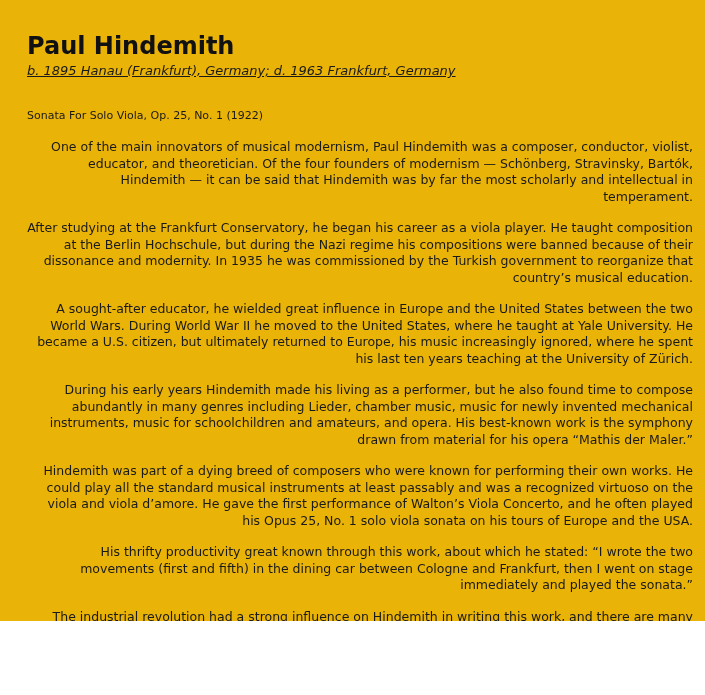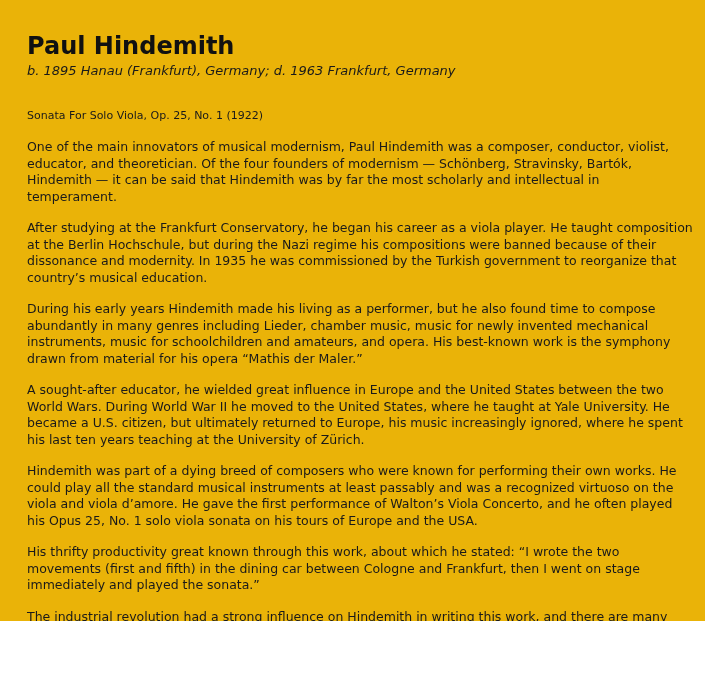--- a/index.html
+++ b/index.html
@@ -24,52 +24,53 @@
     line-height: 26px;
     font-weight: bold;
     color: #111111;
   }
   .composer-dates {
     margin-top: 3px;
     font-size: 13px;
     line-height: 17px;
     font-style: italic;
     color: #1a1a1a;
+    text-decoration: underline;
   }
   .work-title {
     margin: 29px 0 0 0;
     font-size: 11px;
     line-height: 16px;
     color: #1a1a1a;
   }
   .body-para {
     margin: 15px 0 0 0;
     max-width: 666px;
     font-size: 12.5px;
     line-height: 16.5px;
     color: #1a1a1a;
-    text-align: left;
+    text-align: right;
   }
 </style>
 </head>
 <body>
 
 <div class="page">
   <h1 class="page-title">Paul Hindemith</h1>
 
   <div class="composer-dates">b. 1895 Hanau (Frankfurt), Germany; d. 1963 Frankfurt, Germany</div>
 
   <p class="work-title">Sonata For Solo Viola, Op. 25, No. 1 (1922)</p>
 
   <p class="body-para">One of the main innovators of musical modernism, Paul Hindemith was a composer, conductor, violist, educator, and theoretician. Of the four founders of modernism — Schönberg, Stravinsky, Bartók, Hindemith — it can be said that Hindemith was by far the most scholarly and intellectual in temperament.</p>
 
   <p class="body-para">After studying at the Frankfurt Conservatory, he began his career as a viola player. He taught composition at the Berlin Hochschule, but during the Nazi regime his compositions were banned because of their dissonance and modernity. In 1935 he was commissioned by the Turkish government to reorganize that country’s musical education.</p>
 
+  <p class="body-para">A sought-after educator, he wielded great influence in Europe and the United States between the two World Wars. During World War II he moved to the United States, where he taught at Yale University. He became a U.S. citizen, but ultimately returned to Europe, his music increasingly ignored, where he spent his last ten years teaching at the University of Zürich.</p>
+
   <p class="body-para">During his early years Hindemith made his living as a performer, but he also found time to compose abundantly in many genres including Lieder, chamber music, music for newly invented mechanical instruments, music for schoolchildren and amateurs, and opera. His best-known work is the symphony drawn from material for his opera “Mathis der Maler.”</p>
-
-  <p class="body-para">A sought-after educator, he wielded great influence in Europe and the United States between the two World Wars. During World War II he moved to the United States, where he taught at Yale University. He became a U.S. citizen, but ultimately returned to Europe, his music increasingly ignored, where he spent his last ten years teaching at the University of Zürich.</p>
 
   <p class="body-para">Hindemith was part of a dying breed of composers who were known for performing their own works. He could play all the standard musical instruments at least passably and was a recognized virtuoso on the viola and viola d’amore. He gave the first performance of Walton’s Viola Concerto, and he often played his Opus 25, No. 1 solo viola sonata on his tours of Europe and the USA.</p>
 
   <p class="body-para">His thrifty productivity great known through this work, about which he stated: “I wrote the two movements (first and fifth) in the dining car between Cologne and Frankfurt, then I went on stage immediately and played the sonata.”</p>
 
   <p class="body-para">The industrial revolution had a strong influence on Hindemith in writing this work, and there are many parts of the sonata, especially the first and fourth movements, which sound strikingly like a locomotive.</p>
 </div>
 
 </body></html>

